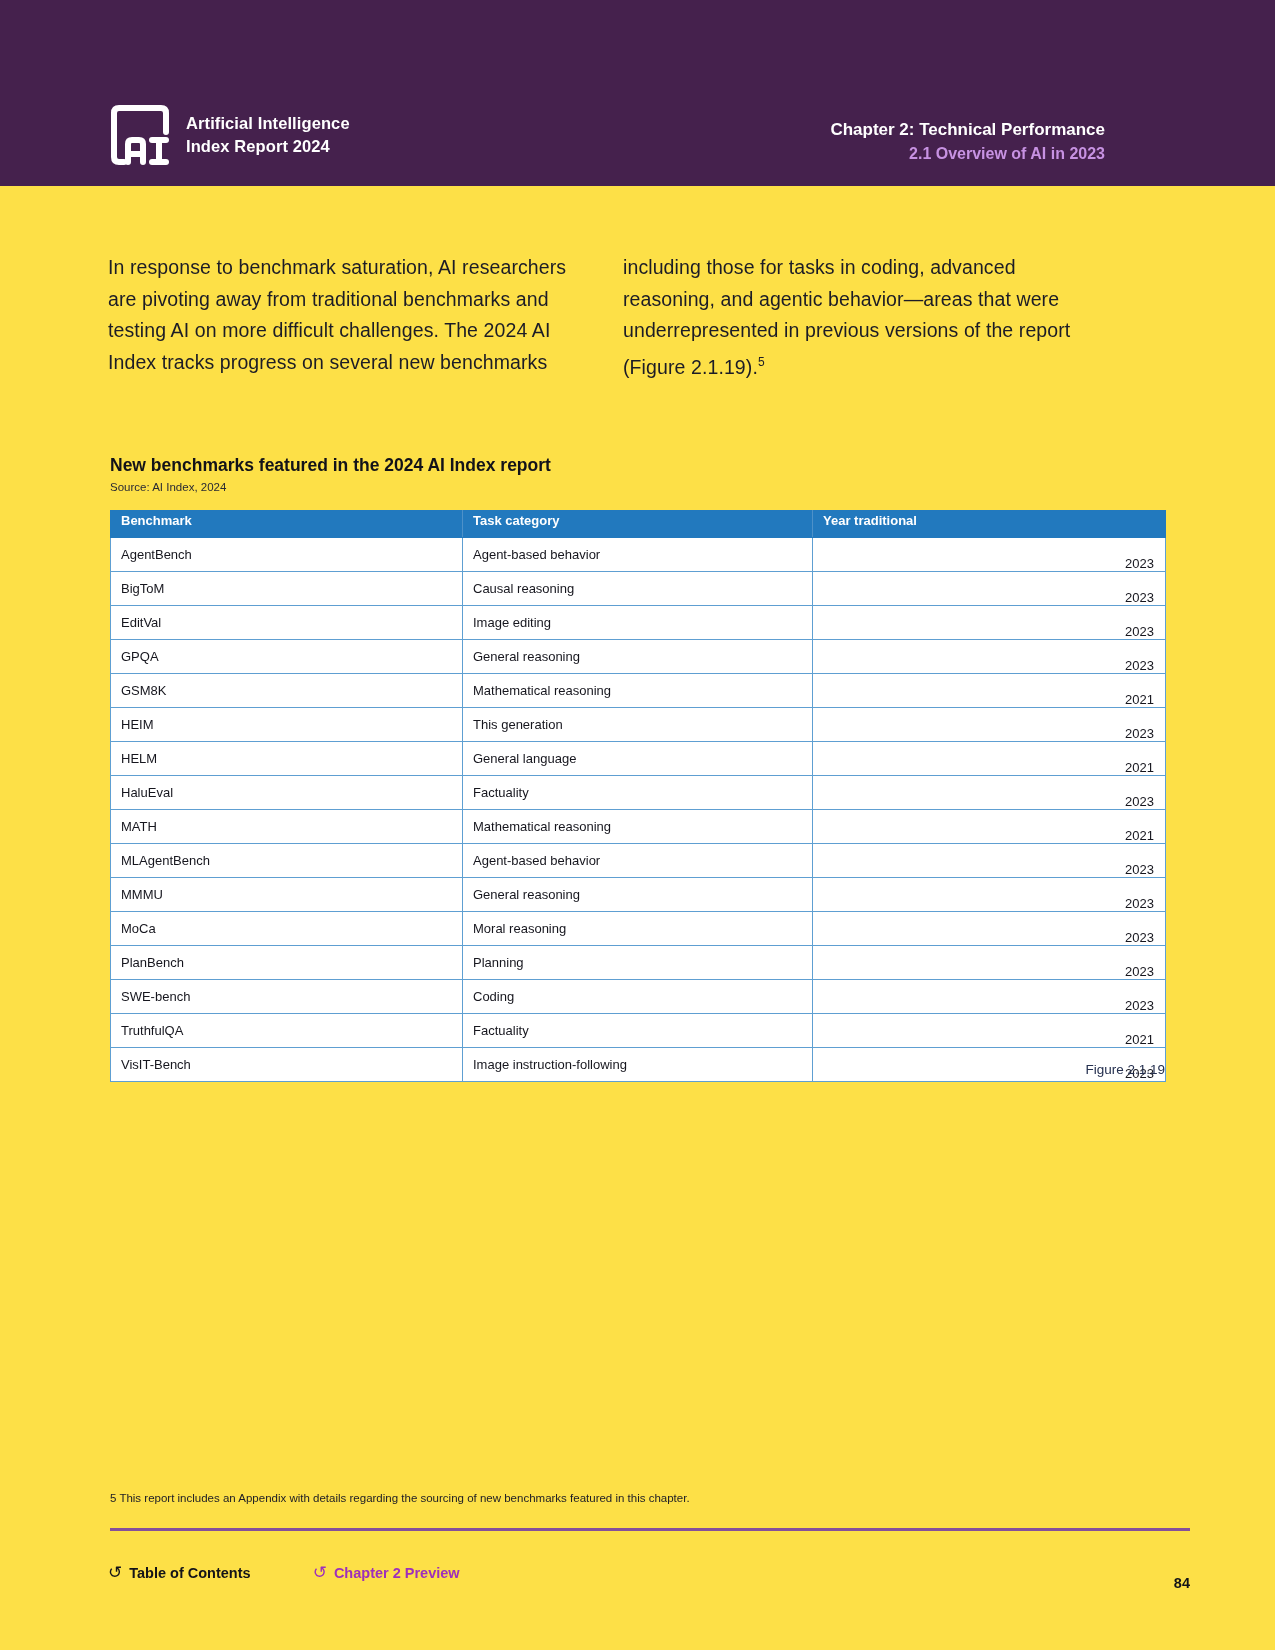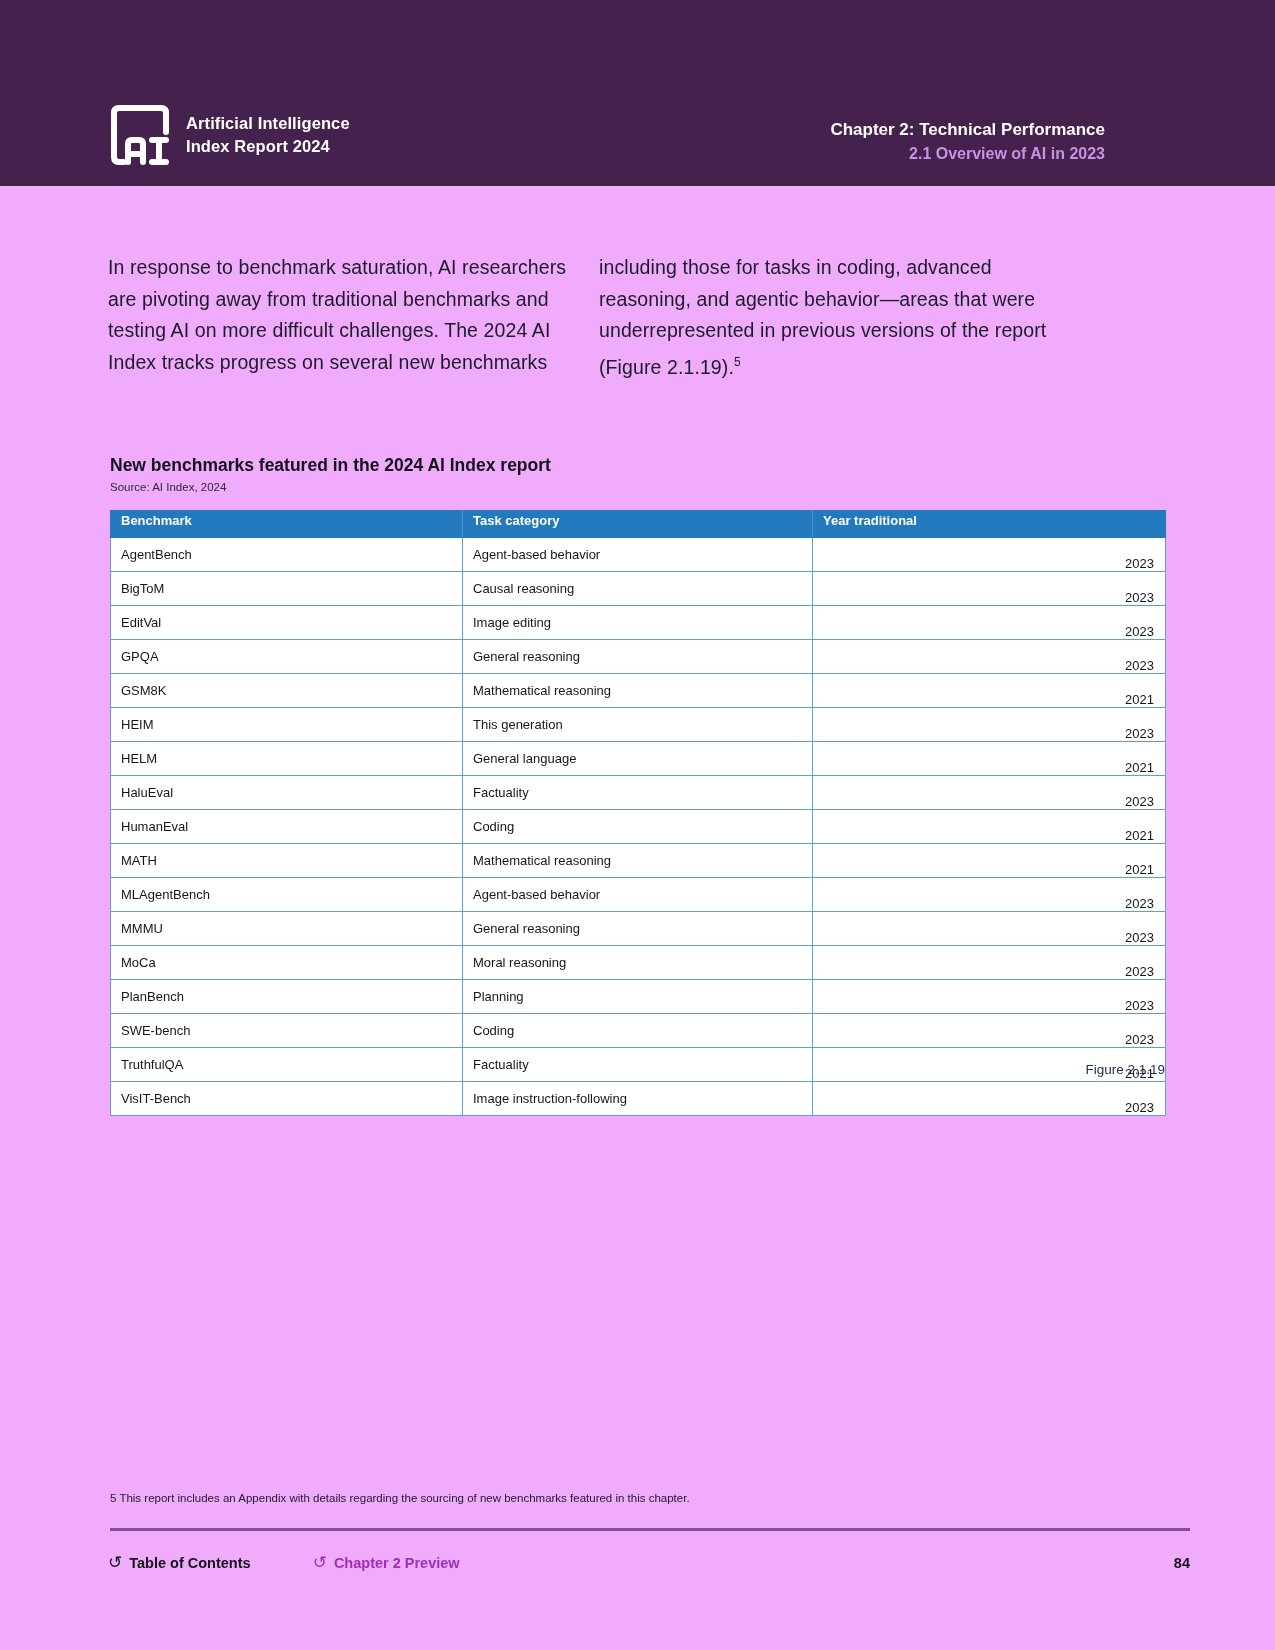--- a/index.html
+++ b/index.html
@@ -3,21 +3,21 @@
 <meta charset="utf-8">
 <style>
   * { margin: 0; padding: 0; box-sizing: border-box; }
   html, body { background: #ffffff; }
   body { font-family: "Liberation Sans", "DejaVu Sans", sans-serif; }
 
   .page {
     position: relative;
     width: 1275px;
     height: 1650px;
-    background: #f0abfc;
+    background: #fde047;
     overflow: hidden;
   }
 
   
   .header-band {
     position: absolute;
     top: 0; left: 0;
     width: 1275px;
     height: 186px;
     background: #45214D;
@@ -54,21 +54,21 @@
     font-size: 16px;
     line-height: 23px;
   }
 
   
   .intro {
     position: absolute;
     top: 252px; left: 108px;
     width: 982px;
     display: flex;
-    gap: 24px;
+    gap: 48px;
   }
   .intro p {
     width: 467px;
     font-size: 19.5px;
     line-height: 31.5px;
     color: #1C1C26;
     letter-spacing: 0.1px;
   }
   .intro sup { font-size: 12px; }
 
@@ -169,20 +169,21 @@
     font-weight: normal;
     line-height: 1;
   }
   .footer-toc { color: #131318; }
   .footer-preview { color: #9E2FBB; margin-left: 62px; }
   .page-number {
     margin-left: auto;
     font-weight: bold;
     font-size: 14.5px;
     color: #131318;
+    margin-top: 21px;
   }
 </style>
 </head>
 <body>
 
 <div class="page">
 
   <div class="header-band">
     <div class="logo-wrap">
       <svg class="logo-svg" viewBox="0 0 64 66">
@@ -262,25 +263,20 @@
           <td>HELM</td>
           <td>General language</td>
           <td class="year">2021</td>
         </tr>
         <tr>
           <td>HaluEval</td>
           <td>Factuality</td>
           <td class="year">2023</td>
         </tr>
         <tr>
-          <td>HumanEval</td>
-          <td>Coding</td>
-          <td class="year">2021</td>
-        </tr>
-        <tr>
           <td>MATH</td>
           <td>Mathematical reasoning</td>
           <td class="year">2021</td>
         </tr>
         <tr>
           <td>MLAgentBench</td>
           <td>Agent-based behavior</td>
           <td class="year">2023</td>
         </tr>
         <tr>

